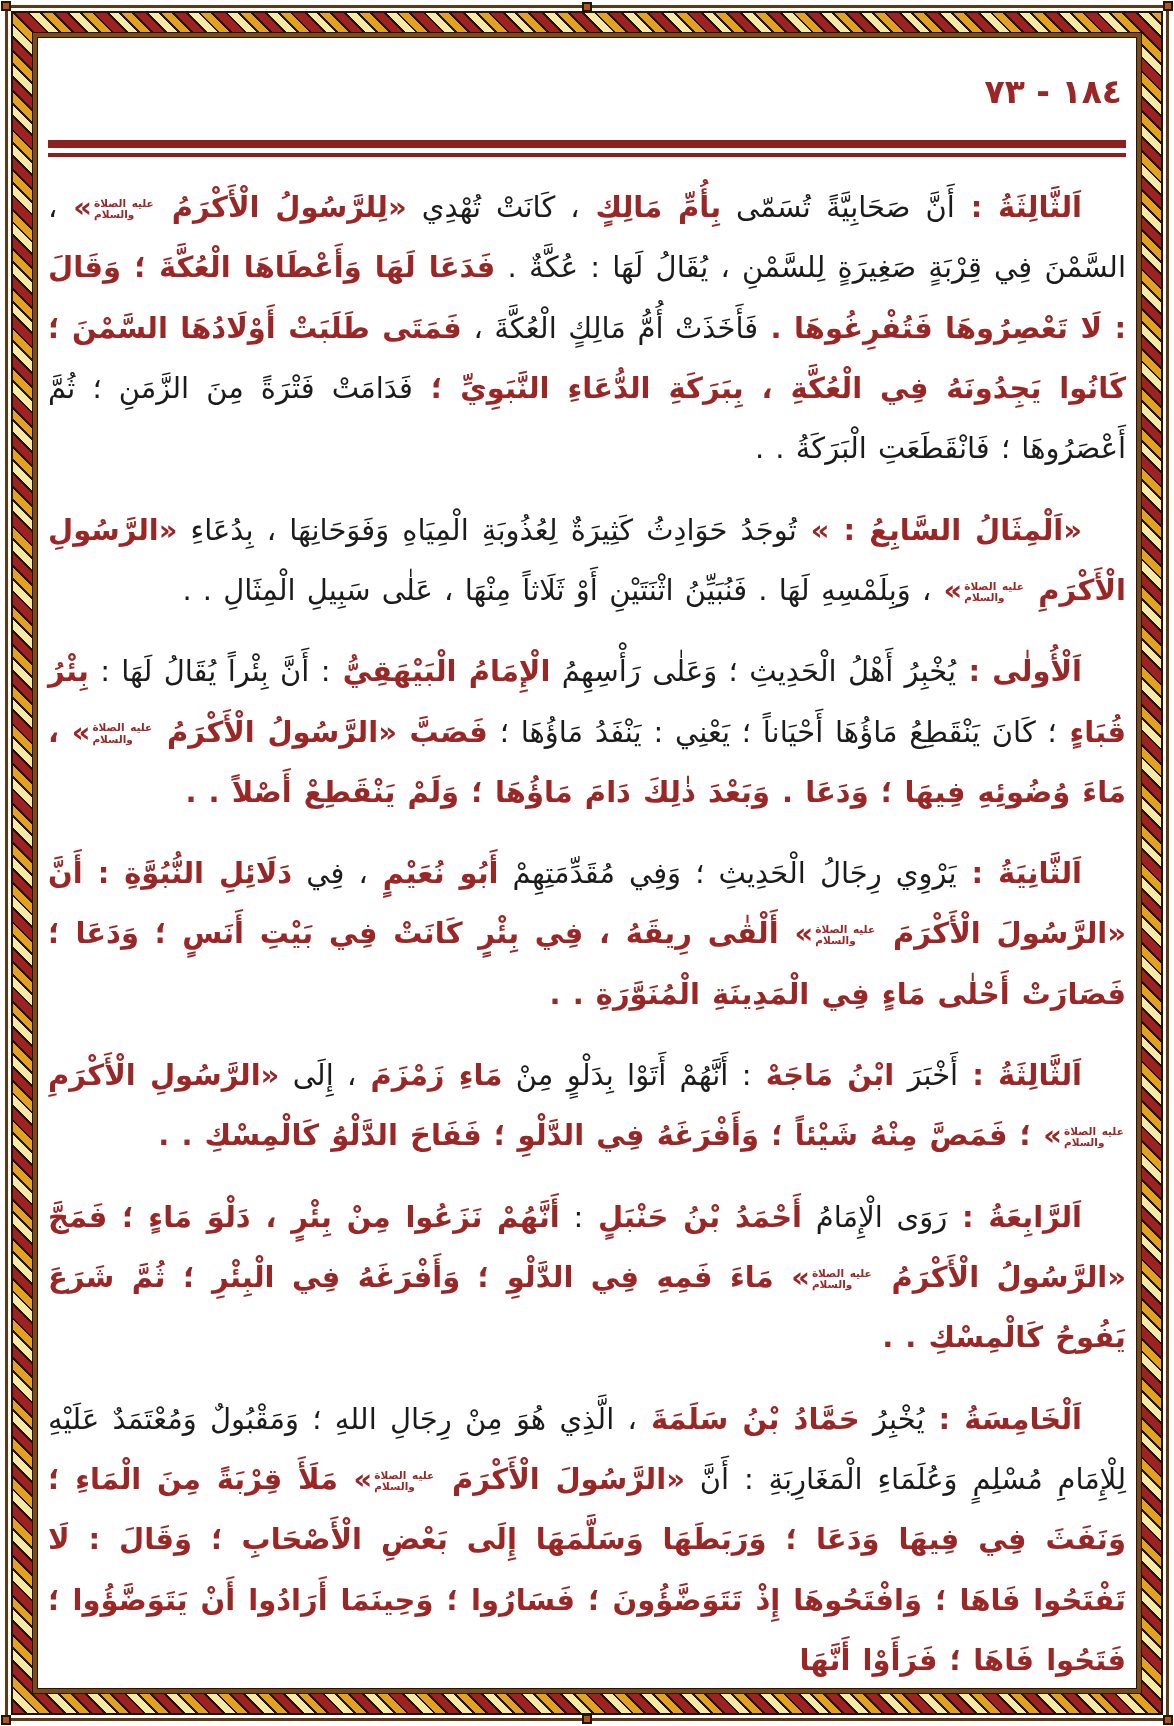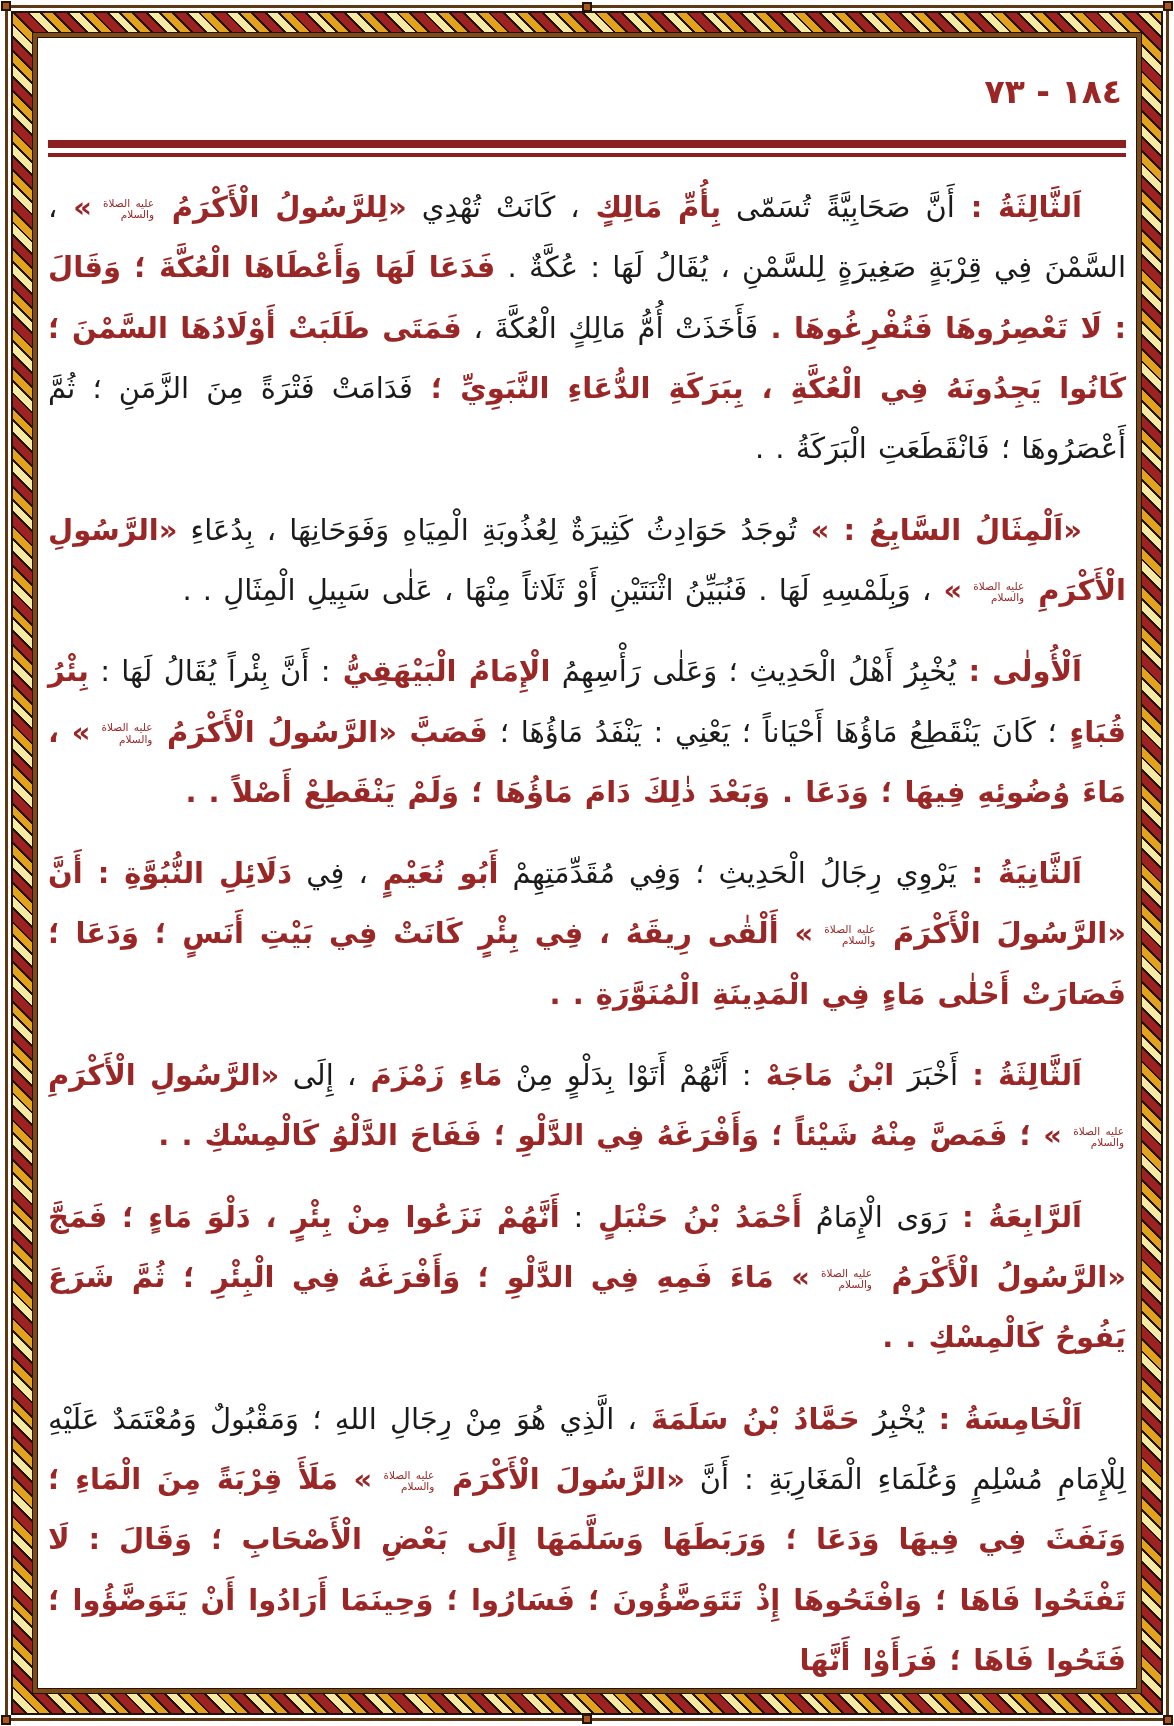--- a/index.html
+++ b/index.html
@@ -73,22 +73,22 @@
     word-spacing:2px;
   }
   p.para:last-child { margin-bottom:0; }
   .black { color:#1b1b1b; font-weight:400; }
   .red   { color:#9a2626; font-weight:700; }
   .seal {
     display:inline-block;
     width:60px;
     font-size:10.5px;
     line-height:1.08;
-    font-weight:400;
-    text-align:right;
+    font-weight:700;
+    text-align:left;
     color:#9a2626;
     vertical-align:middle;
     margin:0 2px;
     text-indent:0;
   }
 </style>
 </head>
 <body>
 
 <div class="page">

